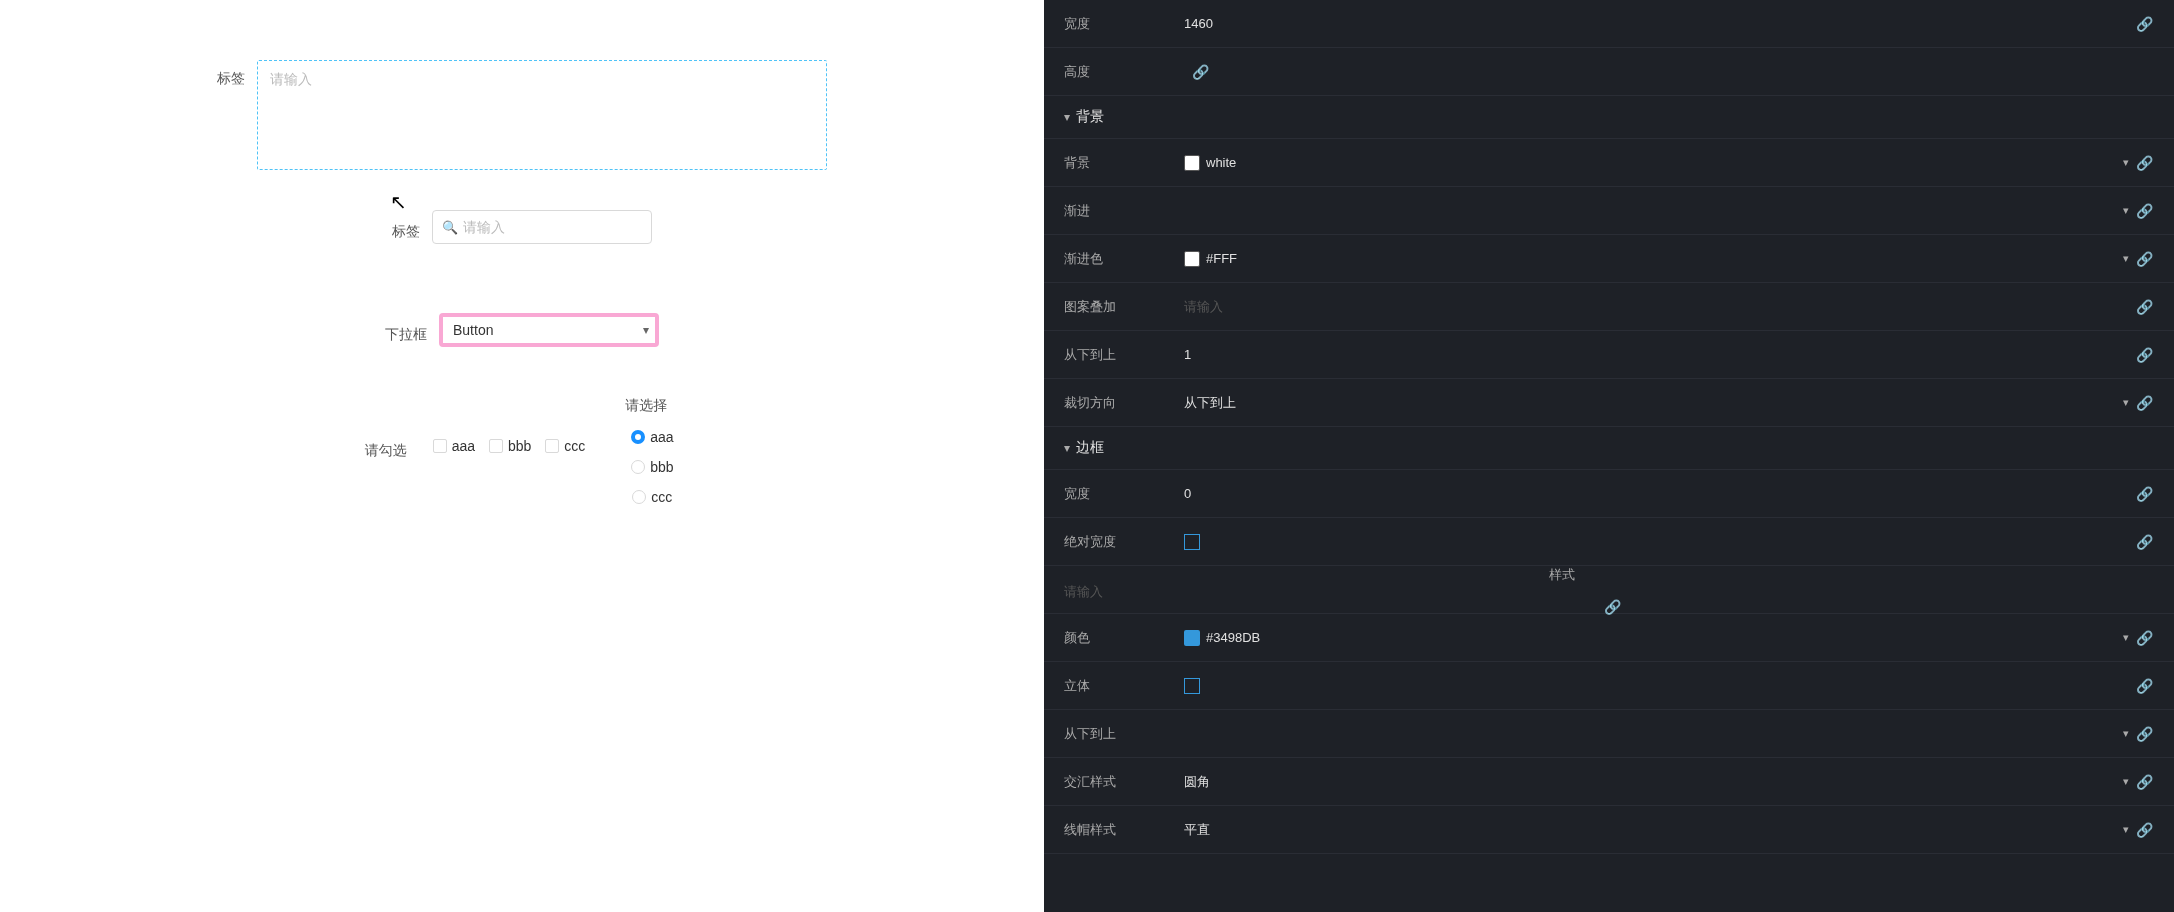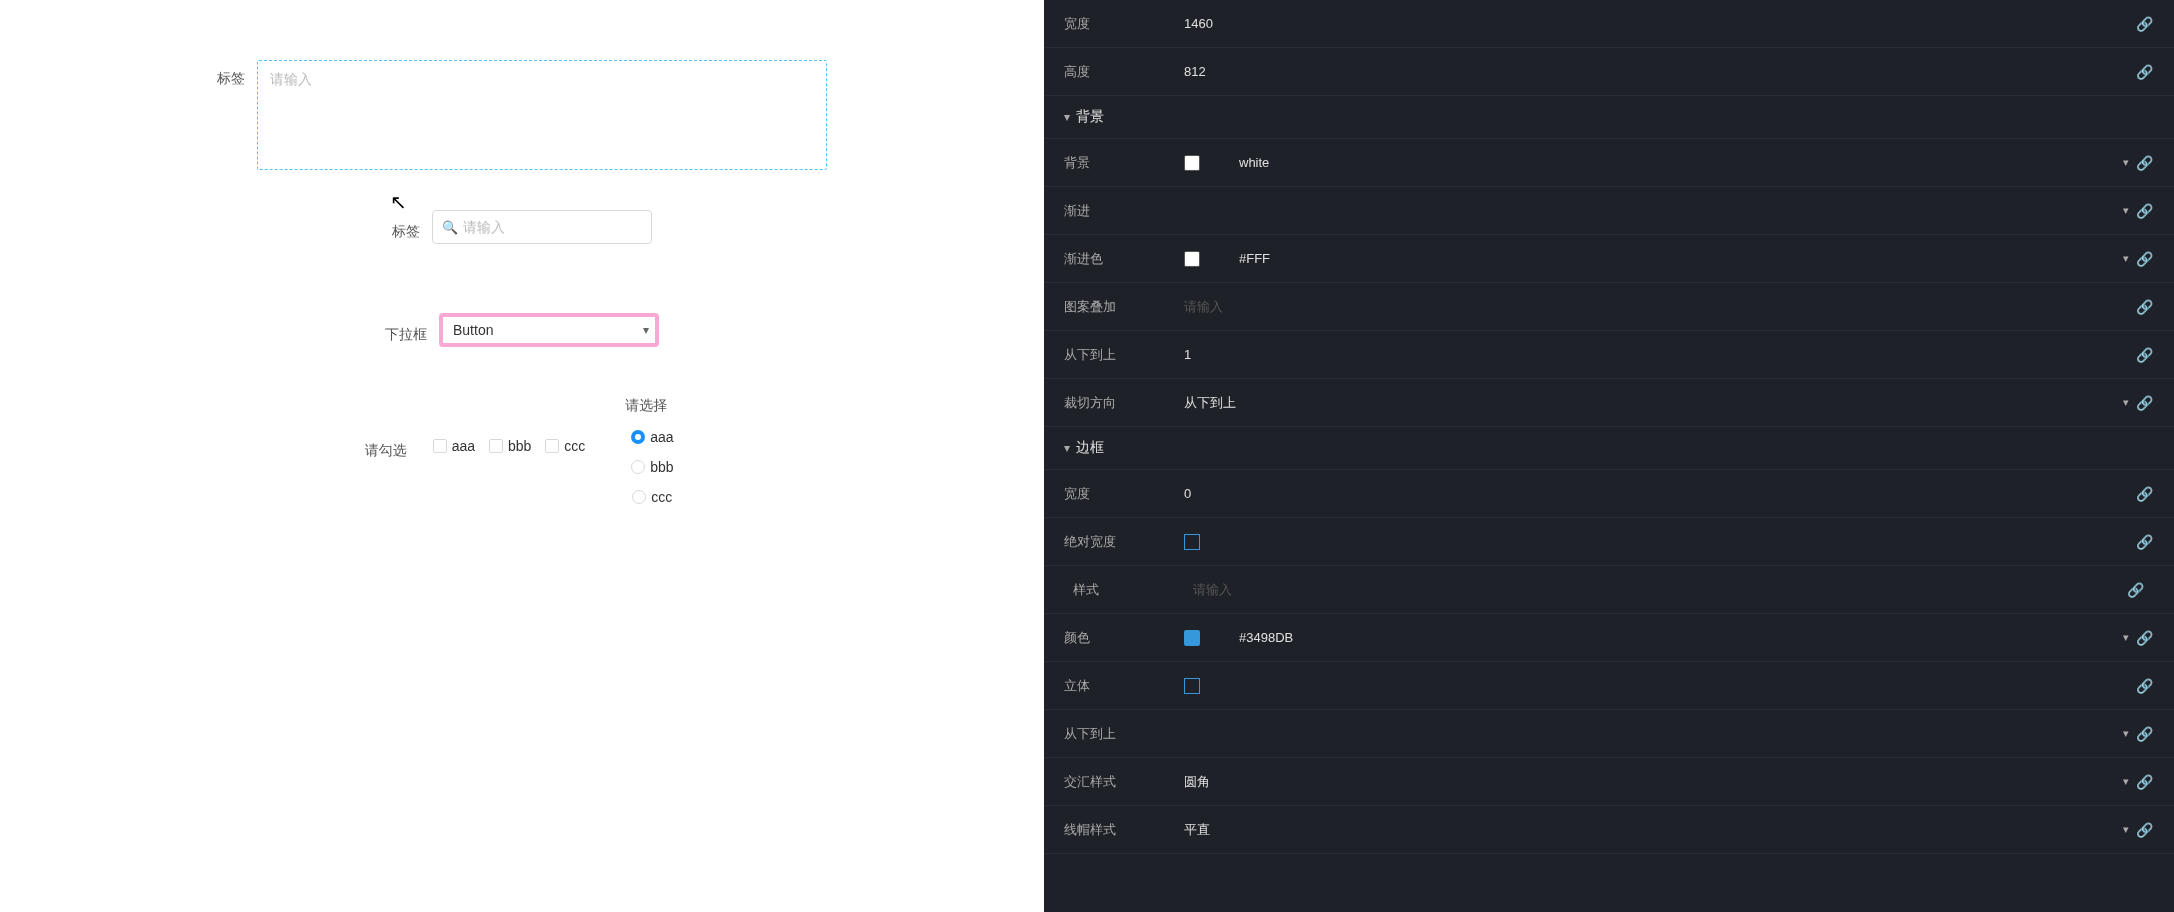--- a/index.html
+++ b/index.html
@@ -295,21 +295,20 @@
 
     .collapse-icon {
       color: #aaa;
       font-size: 12px;
     }
 
     .prop-value-with-select {
       display: flex;
       align-items: center;
       flex: 1;
-      gap: 33px;
     }
 
     .checkbox-square {
       width: 16px;
       height: 16px;
       border: 1px solid #3498db;
       background: transparent;
       display: inline-block;
       margin-right: 6px;
     }
@@ -386,21 +385,20 @@
 <div class="right-panel">
 
   <div class="prop-row panel-section" style="padding: 0 20px;">
     <span class="prop-label">宽度</span>
     <span class="prop-value">1460</span>
     <span class="link-icon">🔗</span>
   </div>
 
   <div class="prop-row panel-section" style="padding: 0 20px;">
     <span class="prop-label">高度</span>
-    <span class="prop-value">812</span>
     <span class="link-icon-gray">🔗</span>
   </div>
 
   <div class="section-header">
     <span class="collapse-icon">▾</span>
     <span class="section-header-title">背景</span>
   </div>
 
   <div class="prop-row panel-section" style="padding: 0 20px;">
     <span class="prop-label">背景</span>
@@ -464,21 +462,21 @@
   </div>
 
   <div class="prop-row panel-section" style="padding: 0 20px;">
     <span class="prop-label">绝对宽度</span>
     <div class="prop-value-with-select">
       <span class="checkbox-square" style="border-color: #3498db;"></span>
     </div>
     <span class="link-icon-gray">🔗</span>
   </div>
 
-  <div class="prop-row panel-section" style="padding: 0 29px;">
+  <div class="prop-row panel-section" style="padding: 0 20px; flex-direction: column;">
     <span class="prop-label">样式</span>
     <input type="text" class="prop-value-input" placeholder="请输入" style="">
     <span class="link-icon-gray">🔗</span>
   </div>
 
   <div class="prop-row panel-section" style="padding: 0 20px;">
     <span class="prop-label">颜色</span>
     <div class="prop-value-with-select">
       <span class="color-swatch" style="background: #3498db;"></span>
       <span class="prop-value">#3498DB</span>

